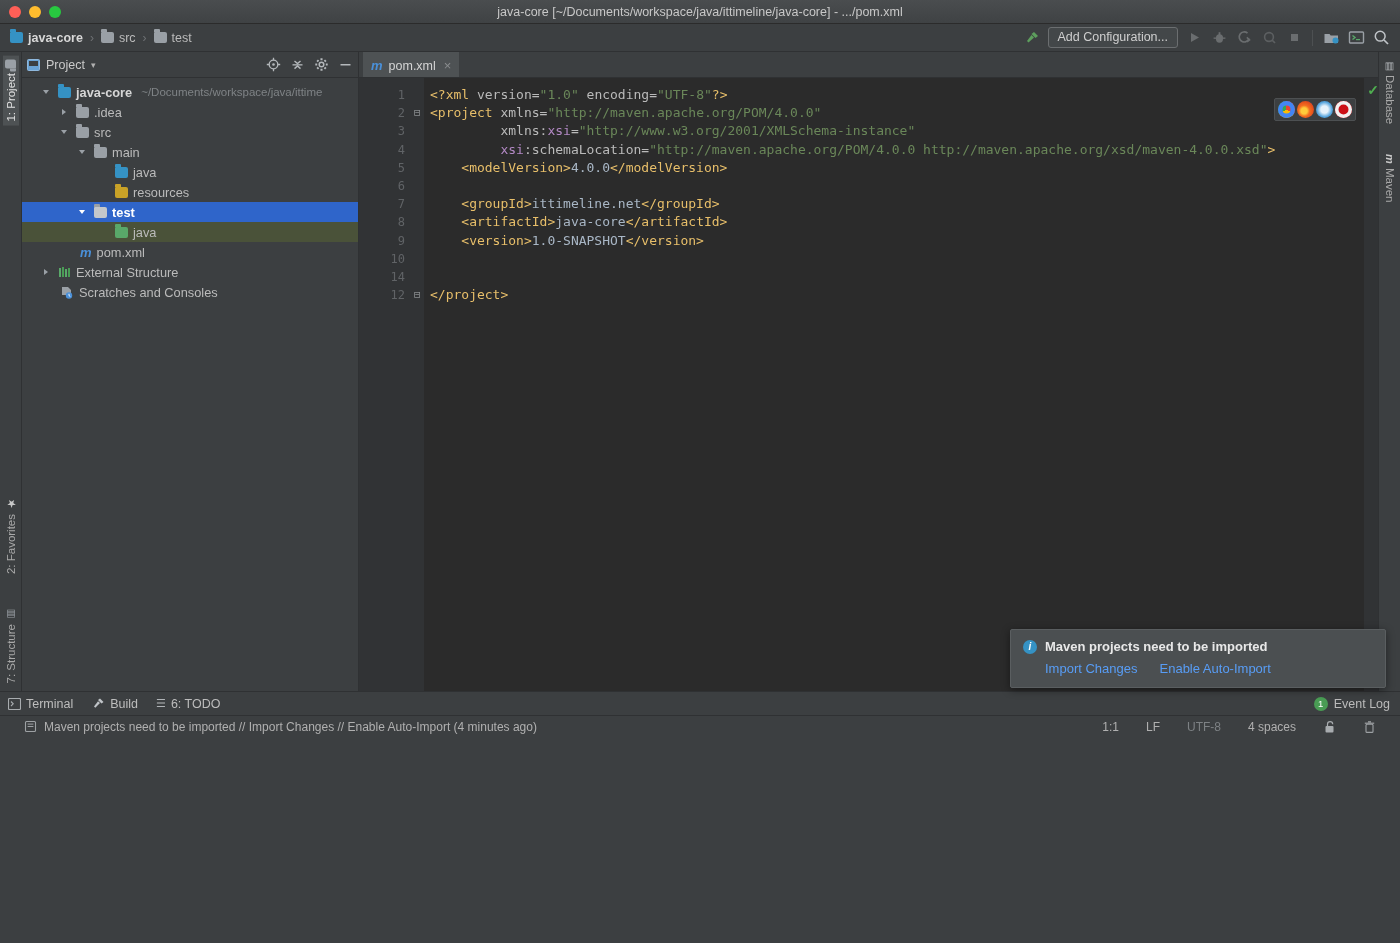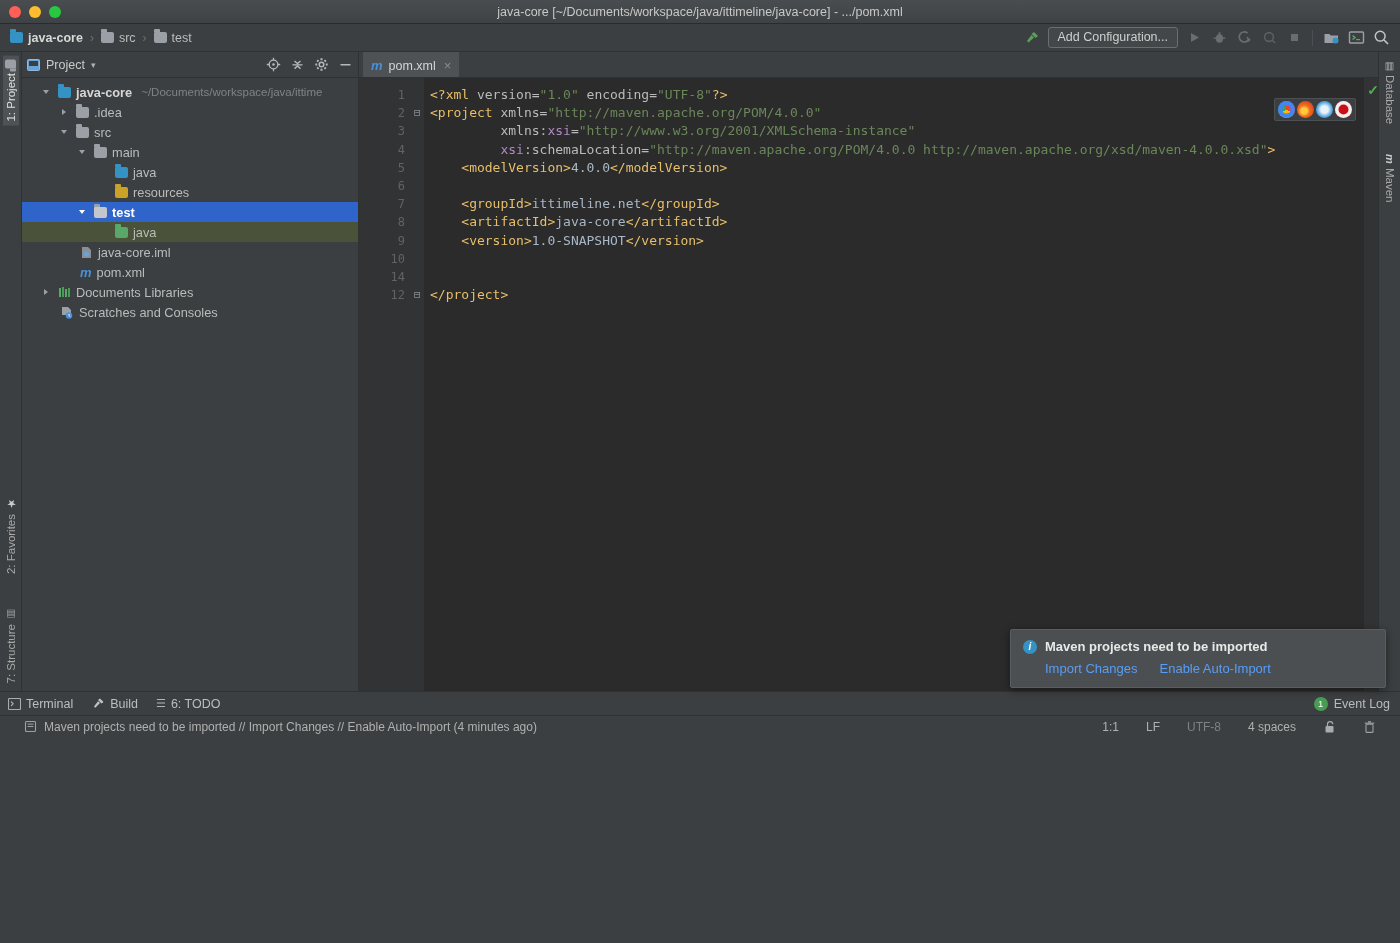--- a/index.html
+++ b/index.html
@@ -361,46 +361,37 @@
           <span class="arrow open"></span>
           <span class="folder" style="background:#c3c7cb;"></span>
           <span style="font-weight:bold;">test</span>
         </div>
 
         <div class="row sel2" style="padding-left:93px;">
           <span class="folder green"></span>
           <span>java</span>
         </div>
 
-        <div class="row" style="padding-left:58px;">
-          <span>
-            <svg width="13" height="13" viewBox="0 0 13 13">
-              <path d="M2 1 h6 l3 3 v8 h-9 z" fill="#8a8f94"></path>
-              <circle cx="6.5" cy="8" r="2.6" fill="#6aa3d5"></circle>
-            </svg>
-          </span>
-          <span>java-core.iml</span>
-        </div>
 
         <div class="row" style="padding-left:58px;">
           <span class="mico">m</span>
           <span>pom.xml</span>
         </div>
 
         <div class="row" style="padding-left:20px;">
           <span class="arrow closed"></span>
           <span>
             <svg width="13" height="12" viewBox="0 0 13 12">
               <rect x="1" y="2" width="2" height="9" fill="#59a869"></rect>
               <rect x="4" y="1" width="2" height="10" fill="#499c54"></rect>
               <rect x="7" y="3" width="2" height="8" fill="#59a869"></rect>
               <rect x="10" y="2" width="2" height="9" fill="#499c54"></rect>
             </svg>
           </span>
-          <span>Documents Libraries</span>
+          <span>External Structure</span>
         </div>
 
         <div class="row" style="padding-left:38px;">
           <span>
             <svg width="14" height="13" viewBox="0 0 14 13">
               <path d="M2 1 h6 l3 3 v5 h-9 z" fill="#9aa0a6"></path>
               <circle cx="9" cy="9.5" r="3.2" fill="#4a90d9"></circle>
               <path d="M9 7.8 v1.8 l1.3 0.9" stroke="#fff" stroke-width="0.9" fill="none"></path>
             </svg>
           </span>

